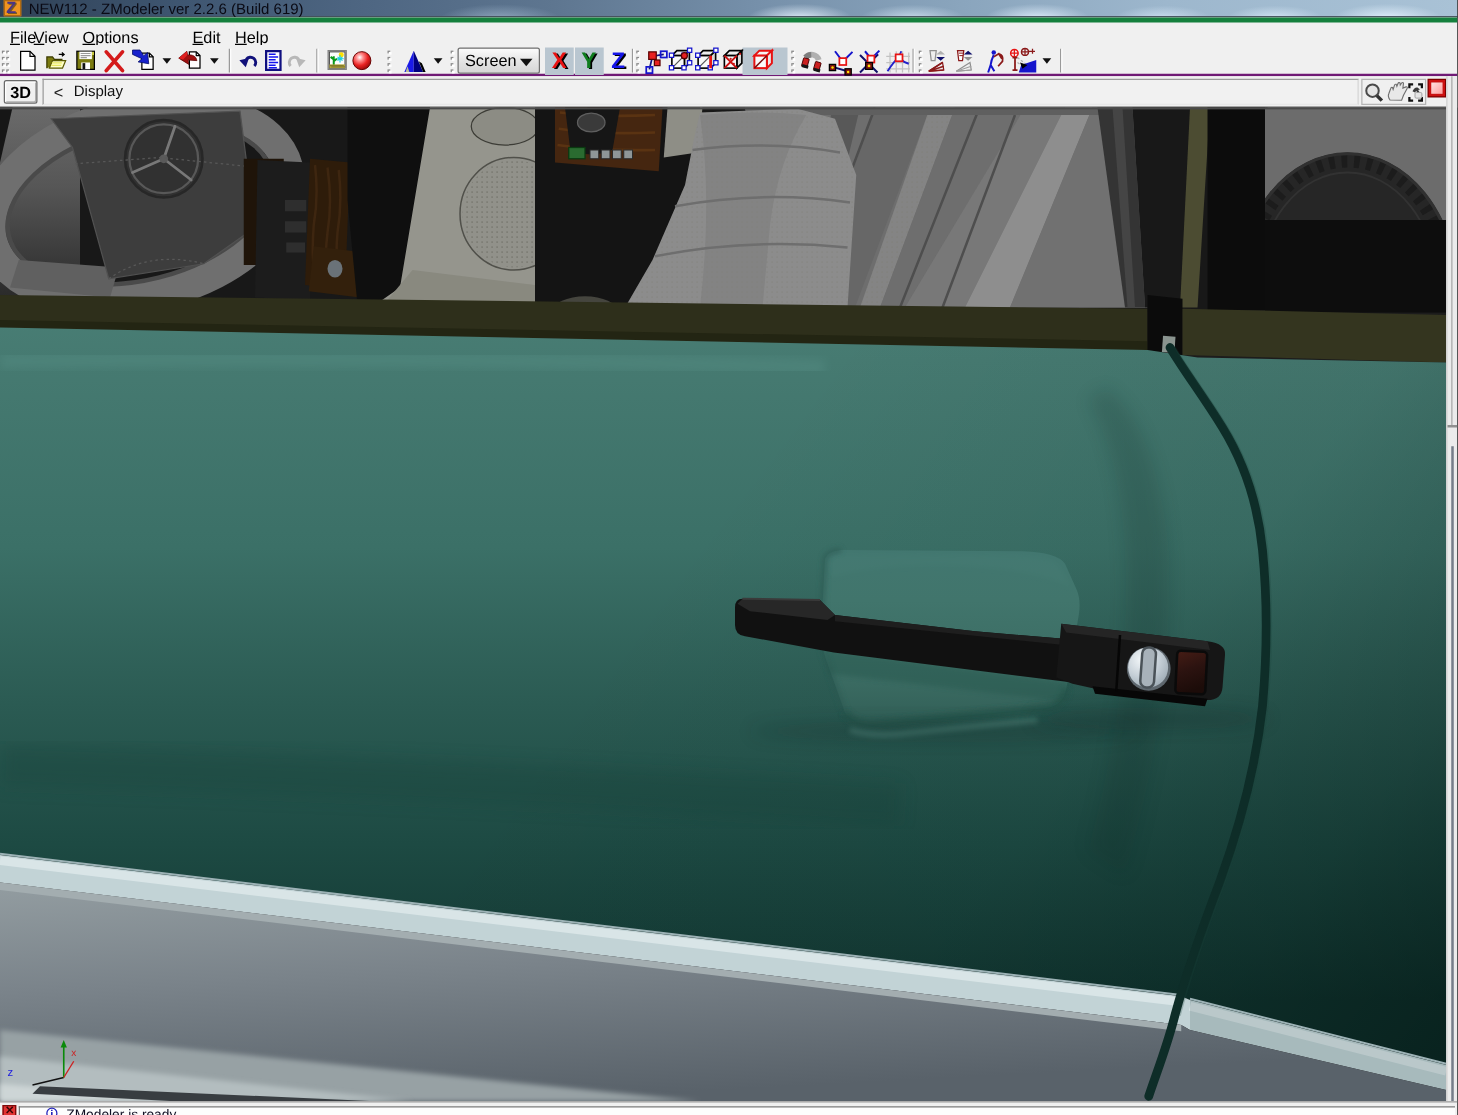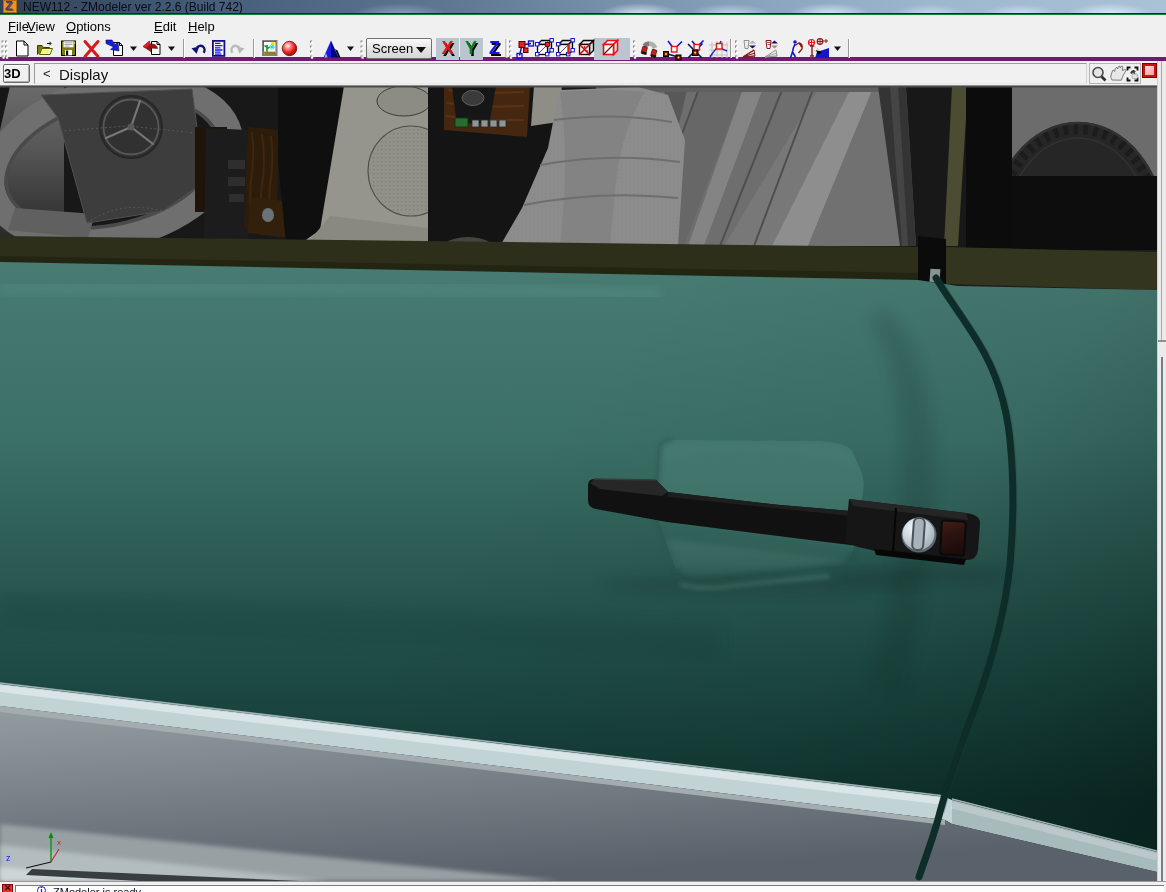--- a/index.html
+++ b/index.html
@@ -12,29 +12,29 @@
 radial-gradient(60px 17px at 830px 15px, rgba(224,238,252,.95), rgba(224,238,252,0) 70%),
 radial-gradient(55px 15px at 930px 15px, rgba(215,232,248,.8), rgba(215,232,248,0) 70%),
 radial-gradient(55px 15px at 1020px 15px, rgba(220,236,250,.85), rgba(220,236,250,0) 70%),
 radial-gradient(62px 17px at 1110px 15px, rgba(228,242,254,.95), rgba(228,242,254,0) 70%),
 radial-gradient(70px 18px at 400px 16px, rgba(190,212,232,.55), rgba(190,212,232,0) 70%),
 linear-gradient(90deg,#2f4156 0%,#3e5570 12%,#4e6682 25%,#5e7690 38%,#7690aa 52%,#8aa5bd 66%,#9db7cd 80%,#a9c2d6 100%);
 border-bottom:1px solid #1a2836;}
 #titlebar .ico{position:absolute;left:3px;top:0px;width:14px;height:13px;background:#ef9421;border:1px solid #b06a10;}
 #titlebar .ico span{position:absolute;left:1px;top:-3px;font-weight:bold;font-size:13px;color:#4a3585;text-shadow:1px 1px 0 #7a5a20;}
 #titlebar .t{position:absolute;left:23px;top:0px;font-size:12px;color:#0a0a14;line-height:14px;white-space:nowrap;}
-#menubar{position:absolute;left:0;top:14px;width:1166px;height:22px;background:#f0f0f0;border-top:1px solid #15803d;}
+#menubar{position:absolute;left:0;top:14px;width:1166px;height:22px;background:#f0f0f0;border-top:4px solid #15803d;}
 #menubar span{position:absolute;top:4px;font-size:13px;color:#000;}
 #menubar u{text-decoration:underline;}
-#toolbar{position:absolute;left:0;top:36px;width:1166px;height:25px;background:#f0f0f0;border-bottom:4px solid #701a75;}
+#toolbar{position:absolute;left:0;top:36px;width:1166px;height:25px;background:#f0f0f0;border-bottom:2px solid #701a75;}
 #tabbar{position:absolute;left:0;top:61px;width:1166px;height:25px;background:#f0f0f0;border-bottom:1px solid #8c8c8c;}
-#btn3d{position:absolute;left:3px;top:3px;width:27px;height:19px;background:#f0f0f0;border:1px solid #6a6a6a;border-radius:2px;box-shadow:inset 1px 1px 0 #ffffff, inset -1px -1px 0 #b0b0b0;font-weight:bold;font-size:13px;line-height:17px;color:#000;}
+#btn3d{position:absolute;left:3px;top:3px;width:27px;height:19px;background:#f0f0f0;border:1px solid #6a6a6a;border-radius:2px;box-shadow:inset 1px 1px 0 #ffffff, inset -1px -1px 0 #b0b0b0;font-weight:bold;font-size:13px;text-align:center;line-height:17px;color:#000;}
 #dispfield{position:absolute;left:34px;top:2px;width:1053px;height:21px;background:#f1f1f1;border:1px solid #9b9b9b;border-right:1px solid #d5d5d5;border-bottom:1px solid #e8e8e8;}
 #dispfield .lt{position:absolute;left:8px;top:2px;font-size:13px;color:#222;}
-#dispfield .dt{position:absolute;left:24px;top:2px;font-size:15px;color:#111;}
+#dispfield .dt{position:absolute;left:24px;top:2px;font-size:12px;color:#111;}
 #navicons{position:absolute;left:1089px;top:2px;width:52px;height:21px;background:#f0f0f0;border:1px solid #b5b5b5;}
 #redbtn{position:absolute;left:1143px;top:3px;width:13px;height:13px;border:2px solid #cc1111;background:linear-gradient(135deg,#ffe2e2,#ff9d9d);box-shadow:0 0 0 1px #7a0000;}
 #rightstrip{position:absolute;left:1157px;top:61px;width:9px;height:820px;background:#ebebeb;border-left:1px solid #cfcfcf;}
 #rightstrip .l1{position:absolute;left:3px;top:0;width:1px;height:280px;background:#a8a8a8;}
 #rightstrip .dash{position:absolute;left:0px;top:279px;width:8px;height:2px;background:#909090;}
 #rightstrip .l2{position:absolute;left:3px;top:296px;width:2px;height:524px;background:#757d89;}
 #statusbar{position:absolute;left:0;top:881px;width:1166px;height:11px;background:#f0f0f0;border-top:1px solid #9a9a9a;}
 #statusbar .x{position:absolute;left:2px;top:2px;width:11px;height:10px;background:#e23333;border:1px solid #7a0a0a;}
 #statusbar .x:before{content:"\2715";position:absolute;left:1px;top:-2px;font-size:9px;color:#3a0404;font-weight:bold;}
 #statusbar .field{position:absolute;left:15px;top:3px;width:1149px;height:8px;background:#fdfdfd;border-top:1px solid #7a7a7a;border-left:1px solid #7a7a7a;}
@@ -47,21 +47,21 @@
 .axbtn.flat{background:transparent;}
 .cubesel{position:absolute;left:594px;top:2px;width:36px;height:22px;background:#b9c6d0;}
 </style>
 </head>
 <body>
 <div id="app">
   <div id="titlebar">
       <div class="ico">
         <span>Z</span>
       </div>
-      <div class="t">NEW112 - ZModeler ver 2.2.6 (Build 742)</div>
+      <div class="t">NEW112 - ZModeler ver 2.2.6 (Build 619)</div>
     </div>
   <div id="menubar">
     <span style="left:8px"><u>F</u>ile</span>
     <span style="left:27px"><u>V</u>iew</span>
     <span style="left:66px"><u>O</u>ptions</span>
     <span style="left:154px"><u>E</u>dit</span>
     <span style="left:188px"><u>H</u>elp</span>
   </div>
   <div id="toolbar">
       <svg width="1166" height="25" viewBox="0 0 1166 25" style="position:absolute;left:0;top:0">

